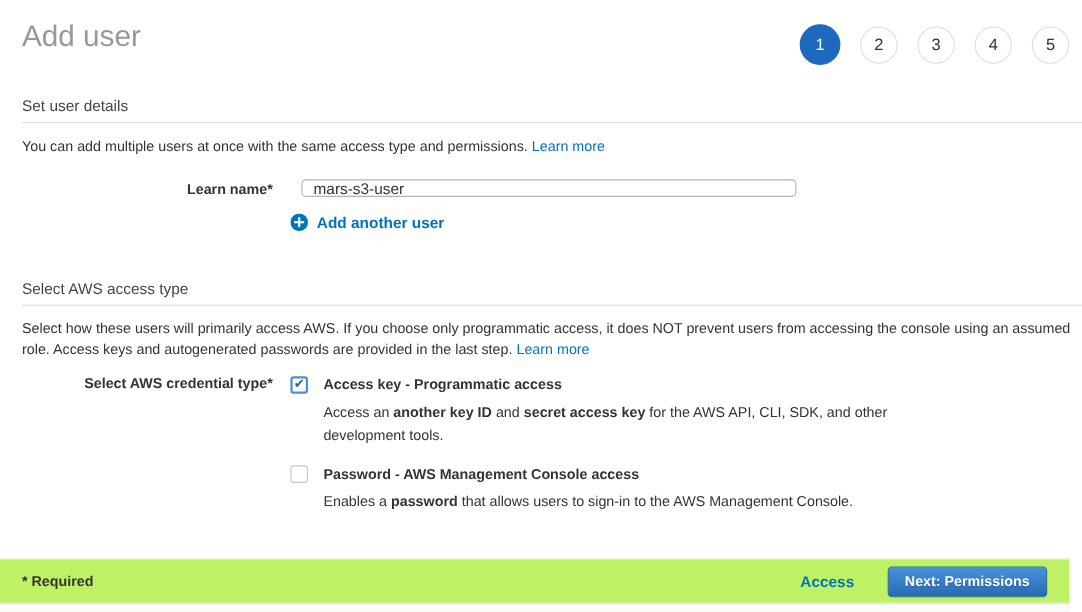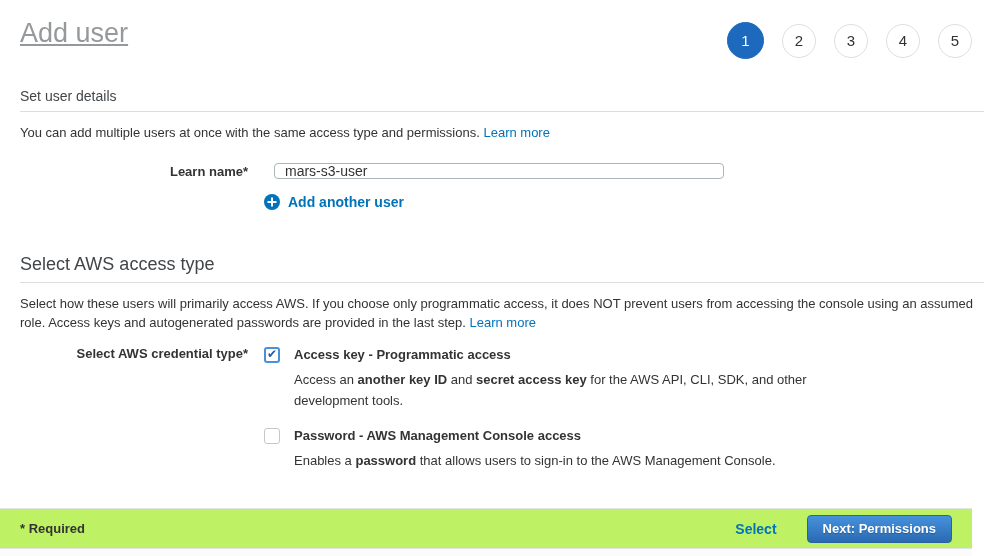--- a/index.html
+++ b/index.html
@@ -9,21 +9,21 @@
     font-family:"Liberation Sans","DejaVu Sans",sans-serif;
     font-size:13px; color:#333;
     position:relative; overflow:hidden;
   }
   .page { position:relative; width:984px; height:556px; }
 
   
   .header { position:relative; height:66px; }
   .page-title {
     position:absolute; left:20px; top:18px;
-    font-size:27px; font-weight:400; color:#96999c;text-decoration:underline;
+    font-size:27px; font-weight:400; color:#96999c;
   }
   .steps {
     position:absolute; top:22px; right:12px;
     display:flex; align-items:center; gap:18px;
   }
   .step {
     width:34px; height:34px; border-radius:50%;
     border:1px solid #dcdfe0; background:#fff;
     display:flex; align-items:center; justify-content:center;
     font-size:15px; color:#333; cursor:default;
@@ -32,21 +32,21 @@
     width:37px; height:37px;
     background:#1d69be; border-color:#1d69be; color:#fff;
   }
 
   
   .section-heading {
     margin:0 0 0 20px;
     font-weight:400; color:#424649;
   }
   .section-heading.h1 { font-size:14px; padding-top:22px; }
-  .section-heading.h2 { font-size:18px; }
+  .section-heading.h2 { font-size:14px; }
   .rule { border:none; border-top:1px solid #dadedf; margin:7px 0 0 20px; }
   .intro {
     margin:11px 0 0 20px; padding-right:6px;
     line-height:19px; color:#333;
   }
   .link { color:#0073bb; text-decoration:none; cursor:pointer; }
 
   
   .form-row { display:flex; margin-left:20px; }
   .label-col {
@@ -180,20 +180,20 @@
         </div>
 
       </div>
     </div>
   </div>
 
   <div class="footer">
     <div class="footer-main">
       <span class="required-note">* Required</span>
       <div class="footer-actions">
-        <a class="link cancel-link">Select</a>
+        <a class="link cancel-link">Access</a>
         <button class="next-button">Next: Permissions</button>
       </div>
     </div>
     <div class="footer-strip"></div>
   </div>
 
 </div>
 
 </body></html>

